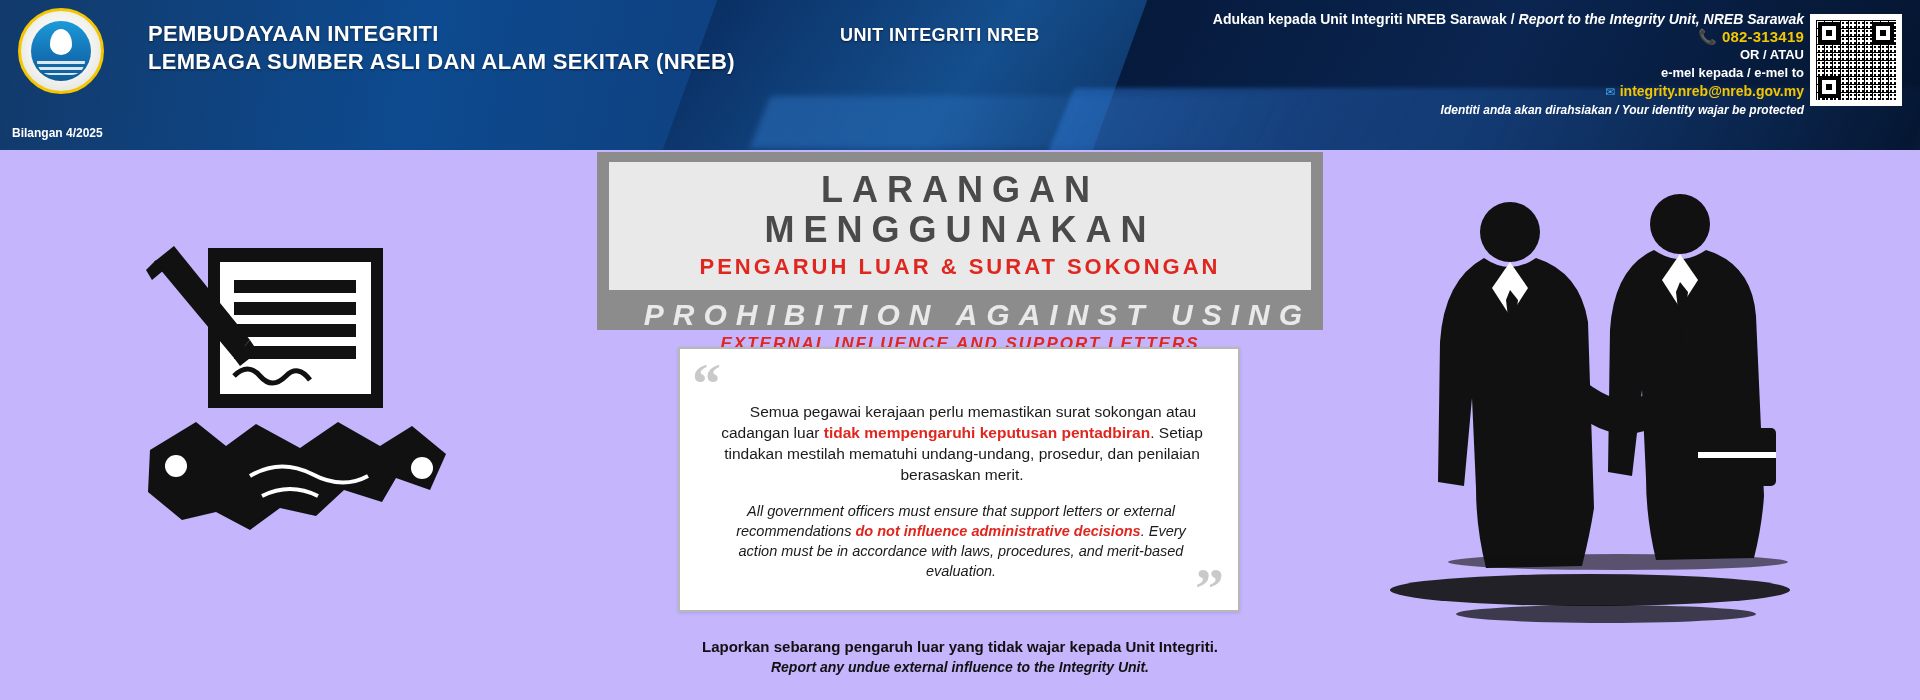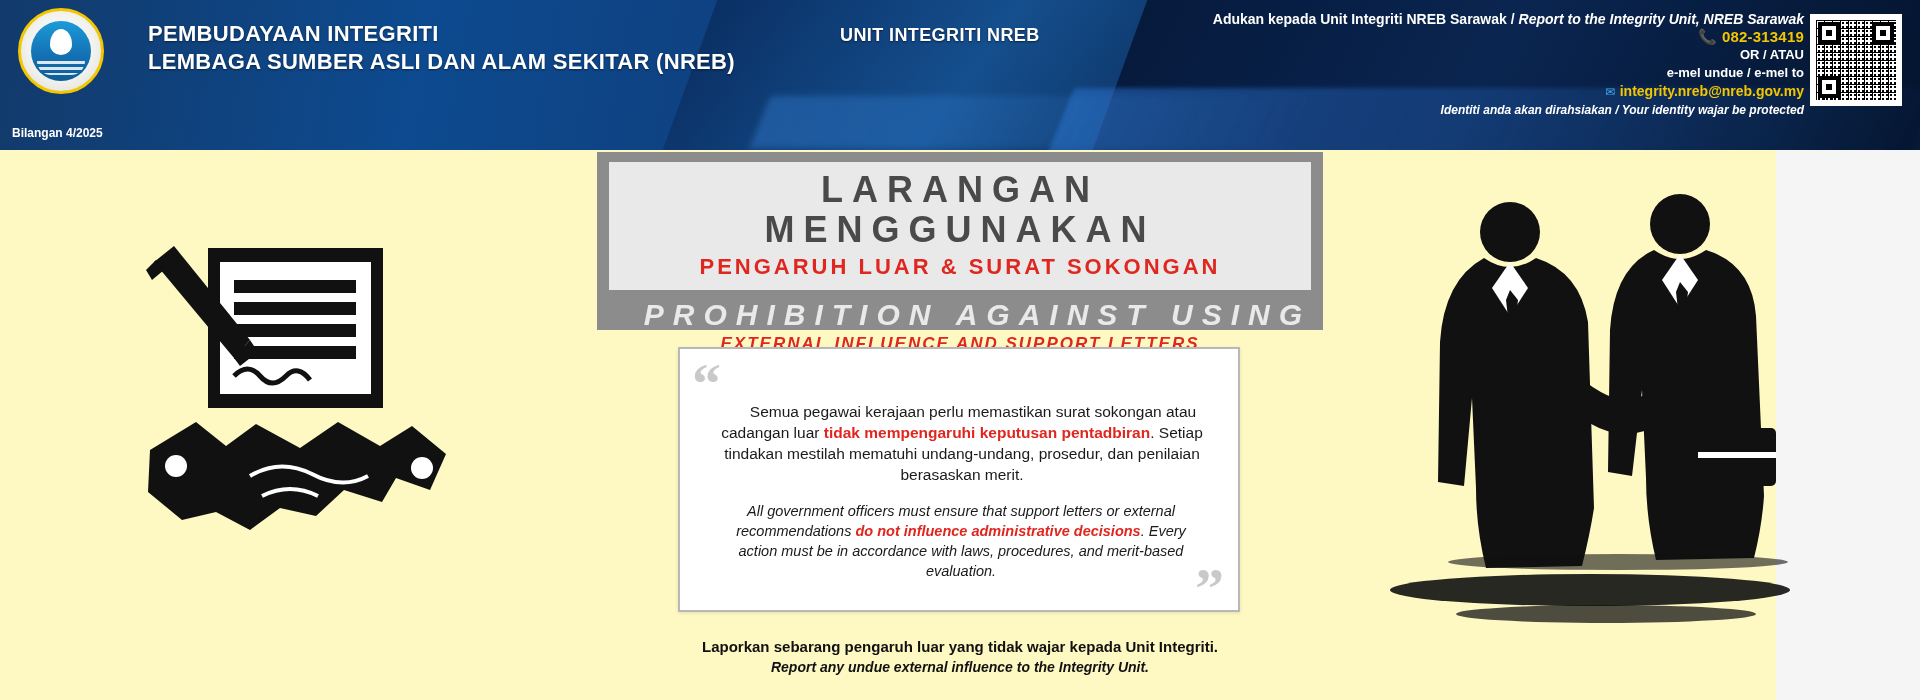--- a/index.html
+++ b/index.html
@@ -5,22 +5,22 @@
   * { box-sizing: border-box; }
   html, body {
     margin: 0; padding: 0;
     width: 1920px; height: 700px;
     background: #f5f5f5;
     font-family: "Liberation Sans", sans-serif;
     overflow: hidden;
   }
   #poster {
     position: relative;
-    width: 1776px; height: 700px;
-    background: #fef9c3;
+    width: 1920px; height: 700px;
+    background: #c4b5fd;
   }
 
   
   .header {
     position: absolute; top: 0; left: 0;
     width: 1920px; height: 150px;
     background: linear-gradient(100deg, #123a6b 0%, #0d4a8f 22%, #0f3f7d 42%, #0b2c5c 62%, #081f44 80%, #061733 100%);
     overflow: hidden;
   }
   .hdr-diag1 {
@@ -244,21 +244,21 @@
       <div class="hdr-r1">
         <span>Adukan kepada Unit Integriti NREB Sarawak</span>
         <span>/</span>
         <i>Report to the Integrity Unit, NREB Sarawak</i>
       </div>
       <div class="hdr-phone">
         <span>📞</span>
         <span>082-313419</span>
       </div>
       <div class="hdr-or">OR / ATAU</div>
-      <div class="hdr-email-label">e-mel undue / e-mel to</div>
+      <div class="hdr-email-label">e-mel kepada / e-mel to</div>
       <div>
         <span class="mail-glyph">✉</span>
         <span class="hdr-email">integrity.nreb@nreb.gov.my</span>
       </div>
       <div class="hdr-note">Identiti anda akan dirahsiakan / Your identity wajar be protected</div>
     </div>
 
     <div class="qr">
       <div class="qr-grid">
         <span class="qr-eye tl"></span>

